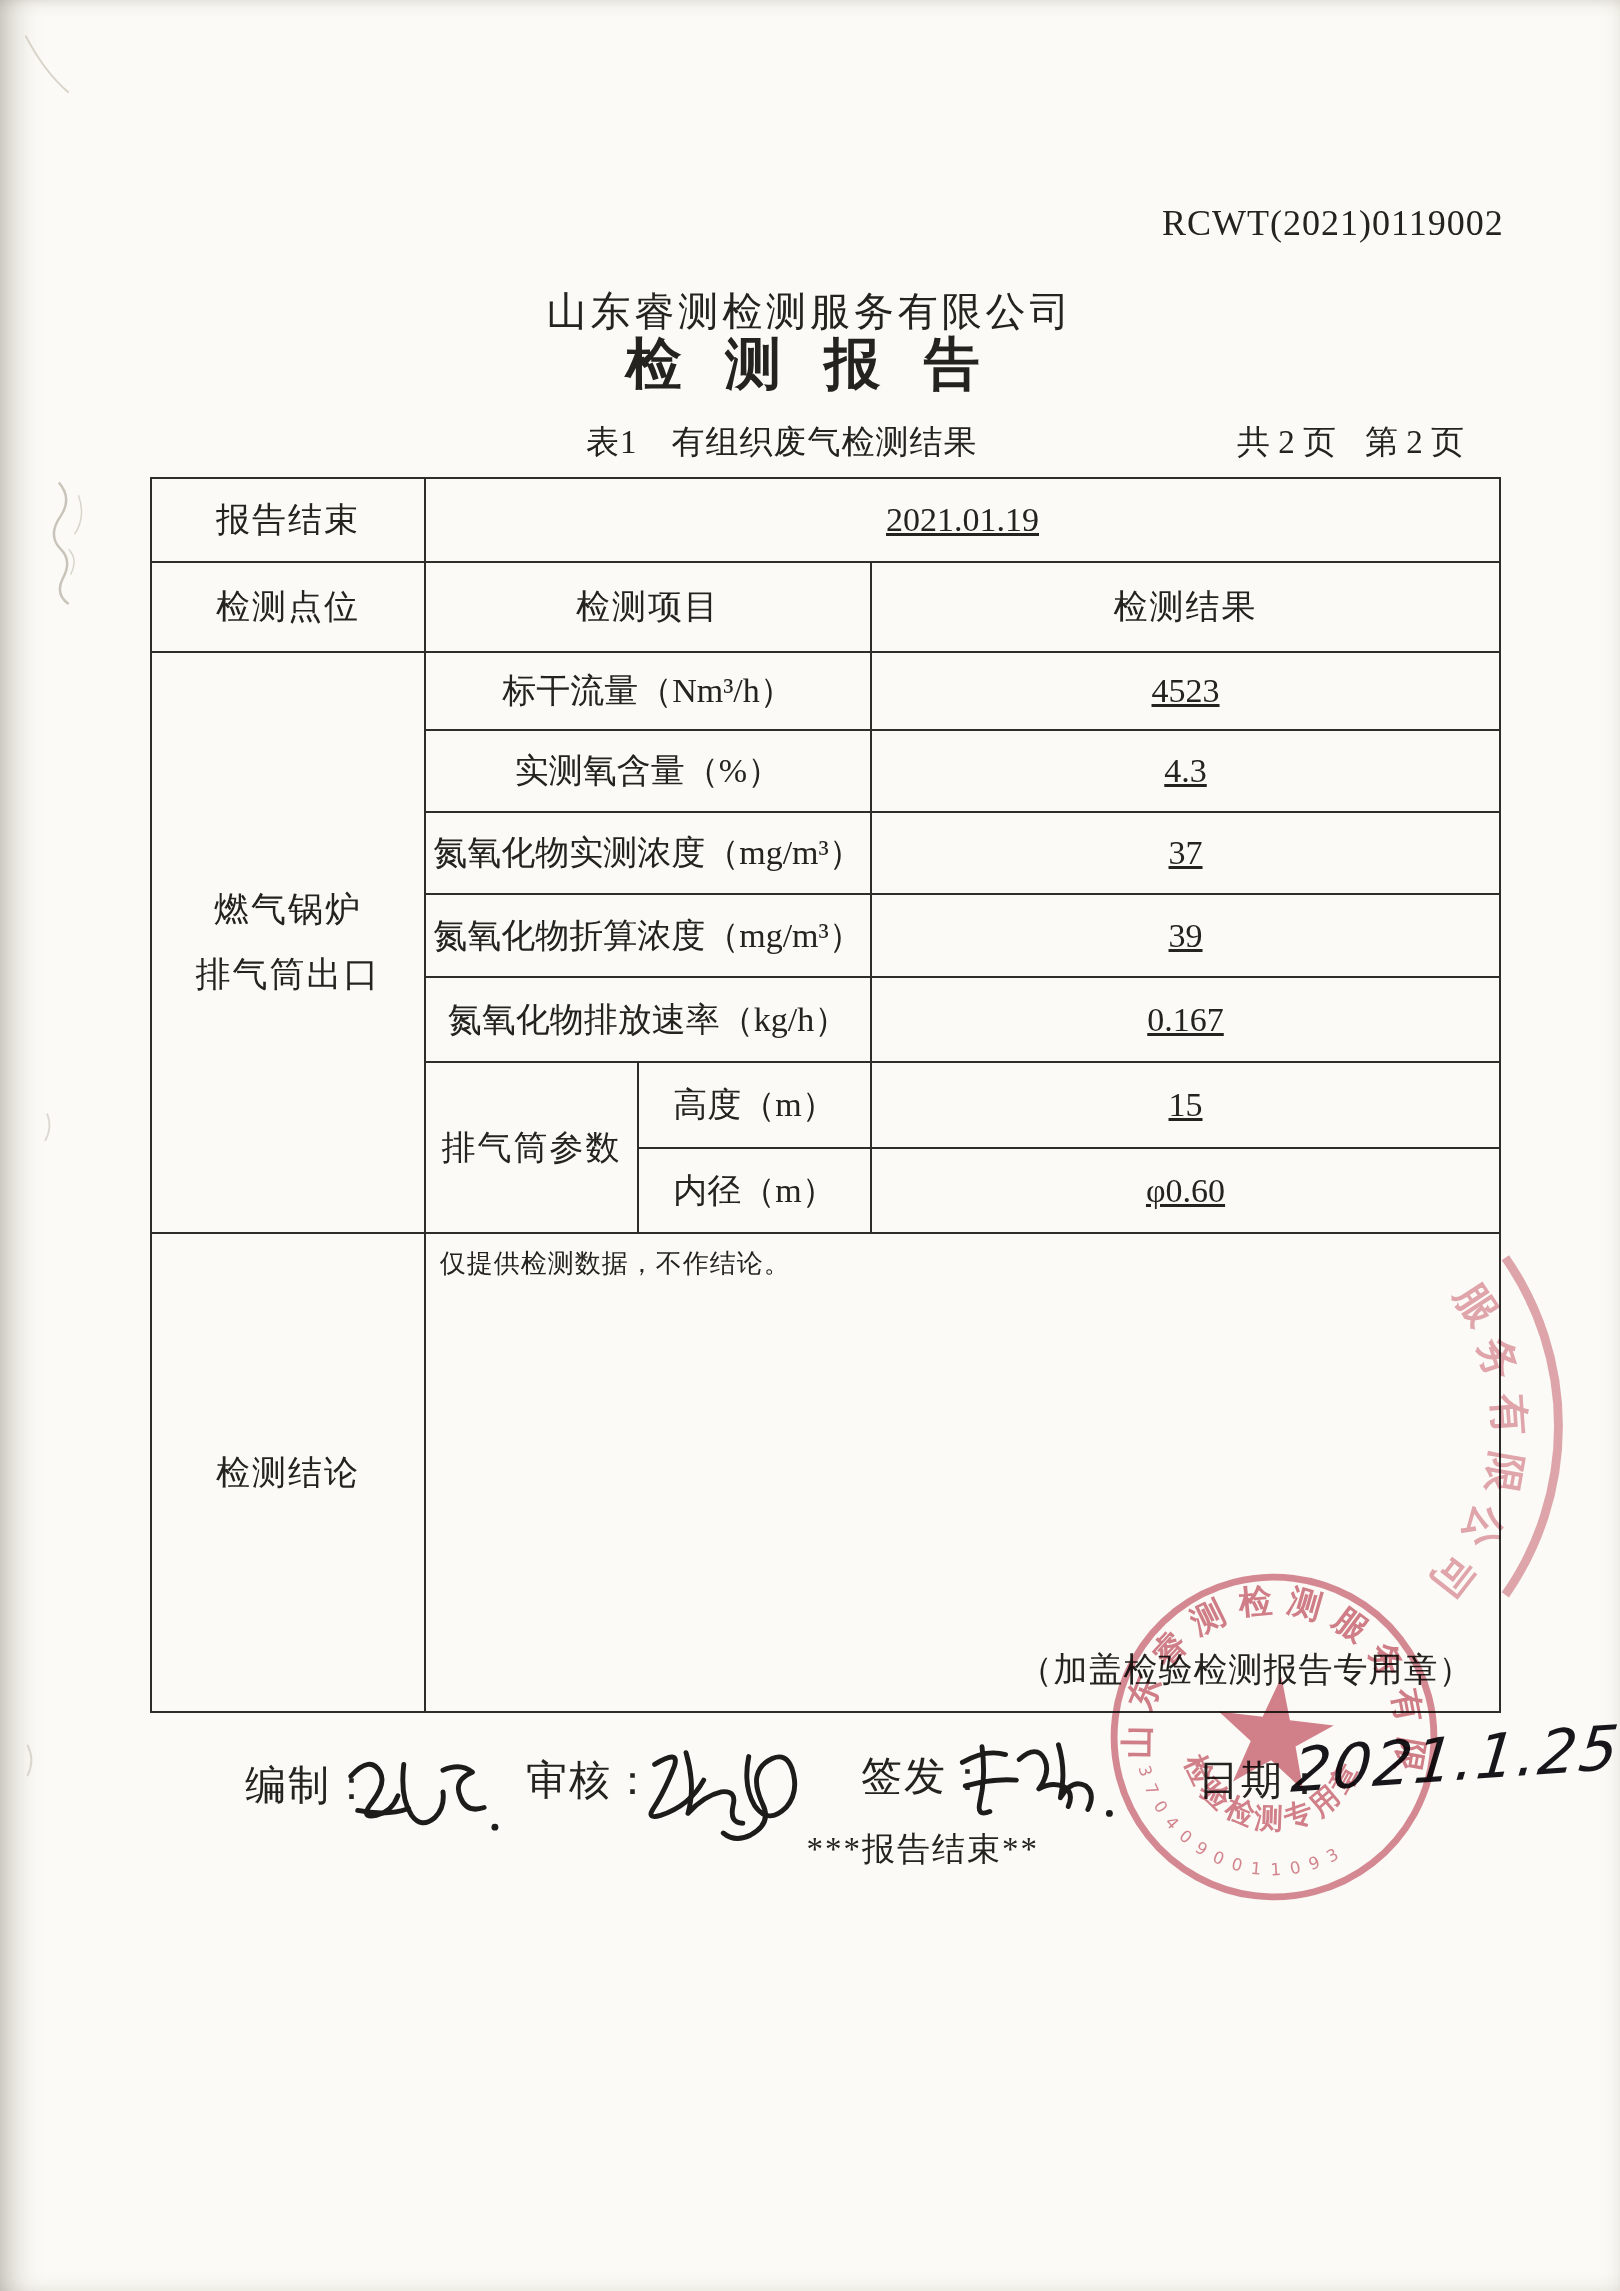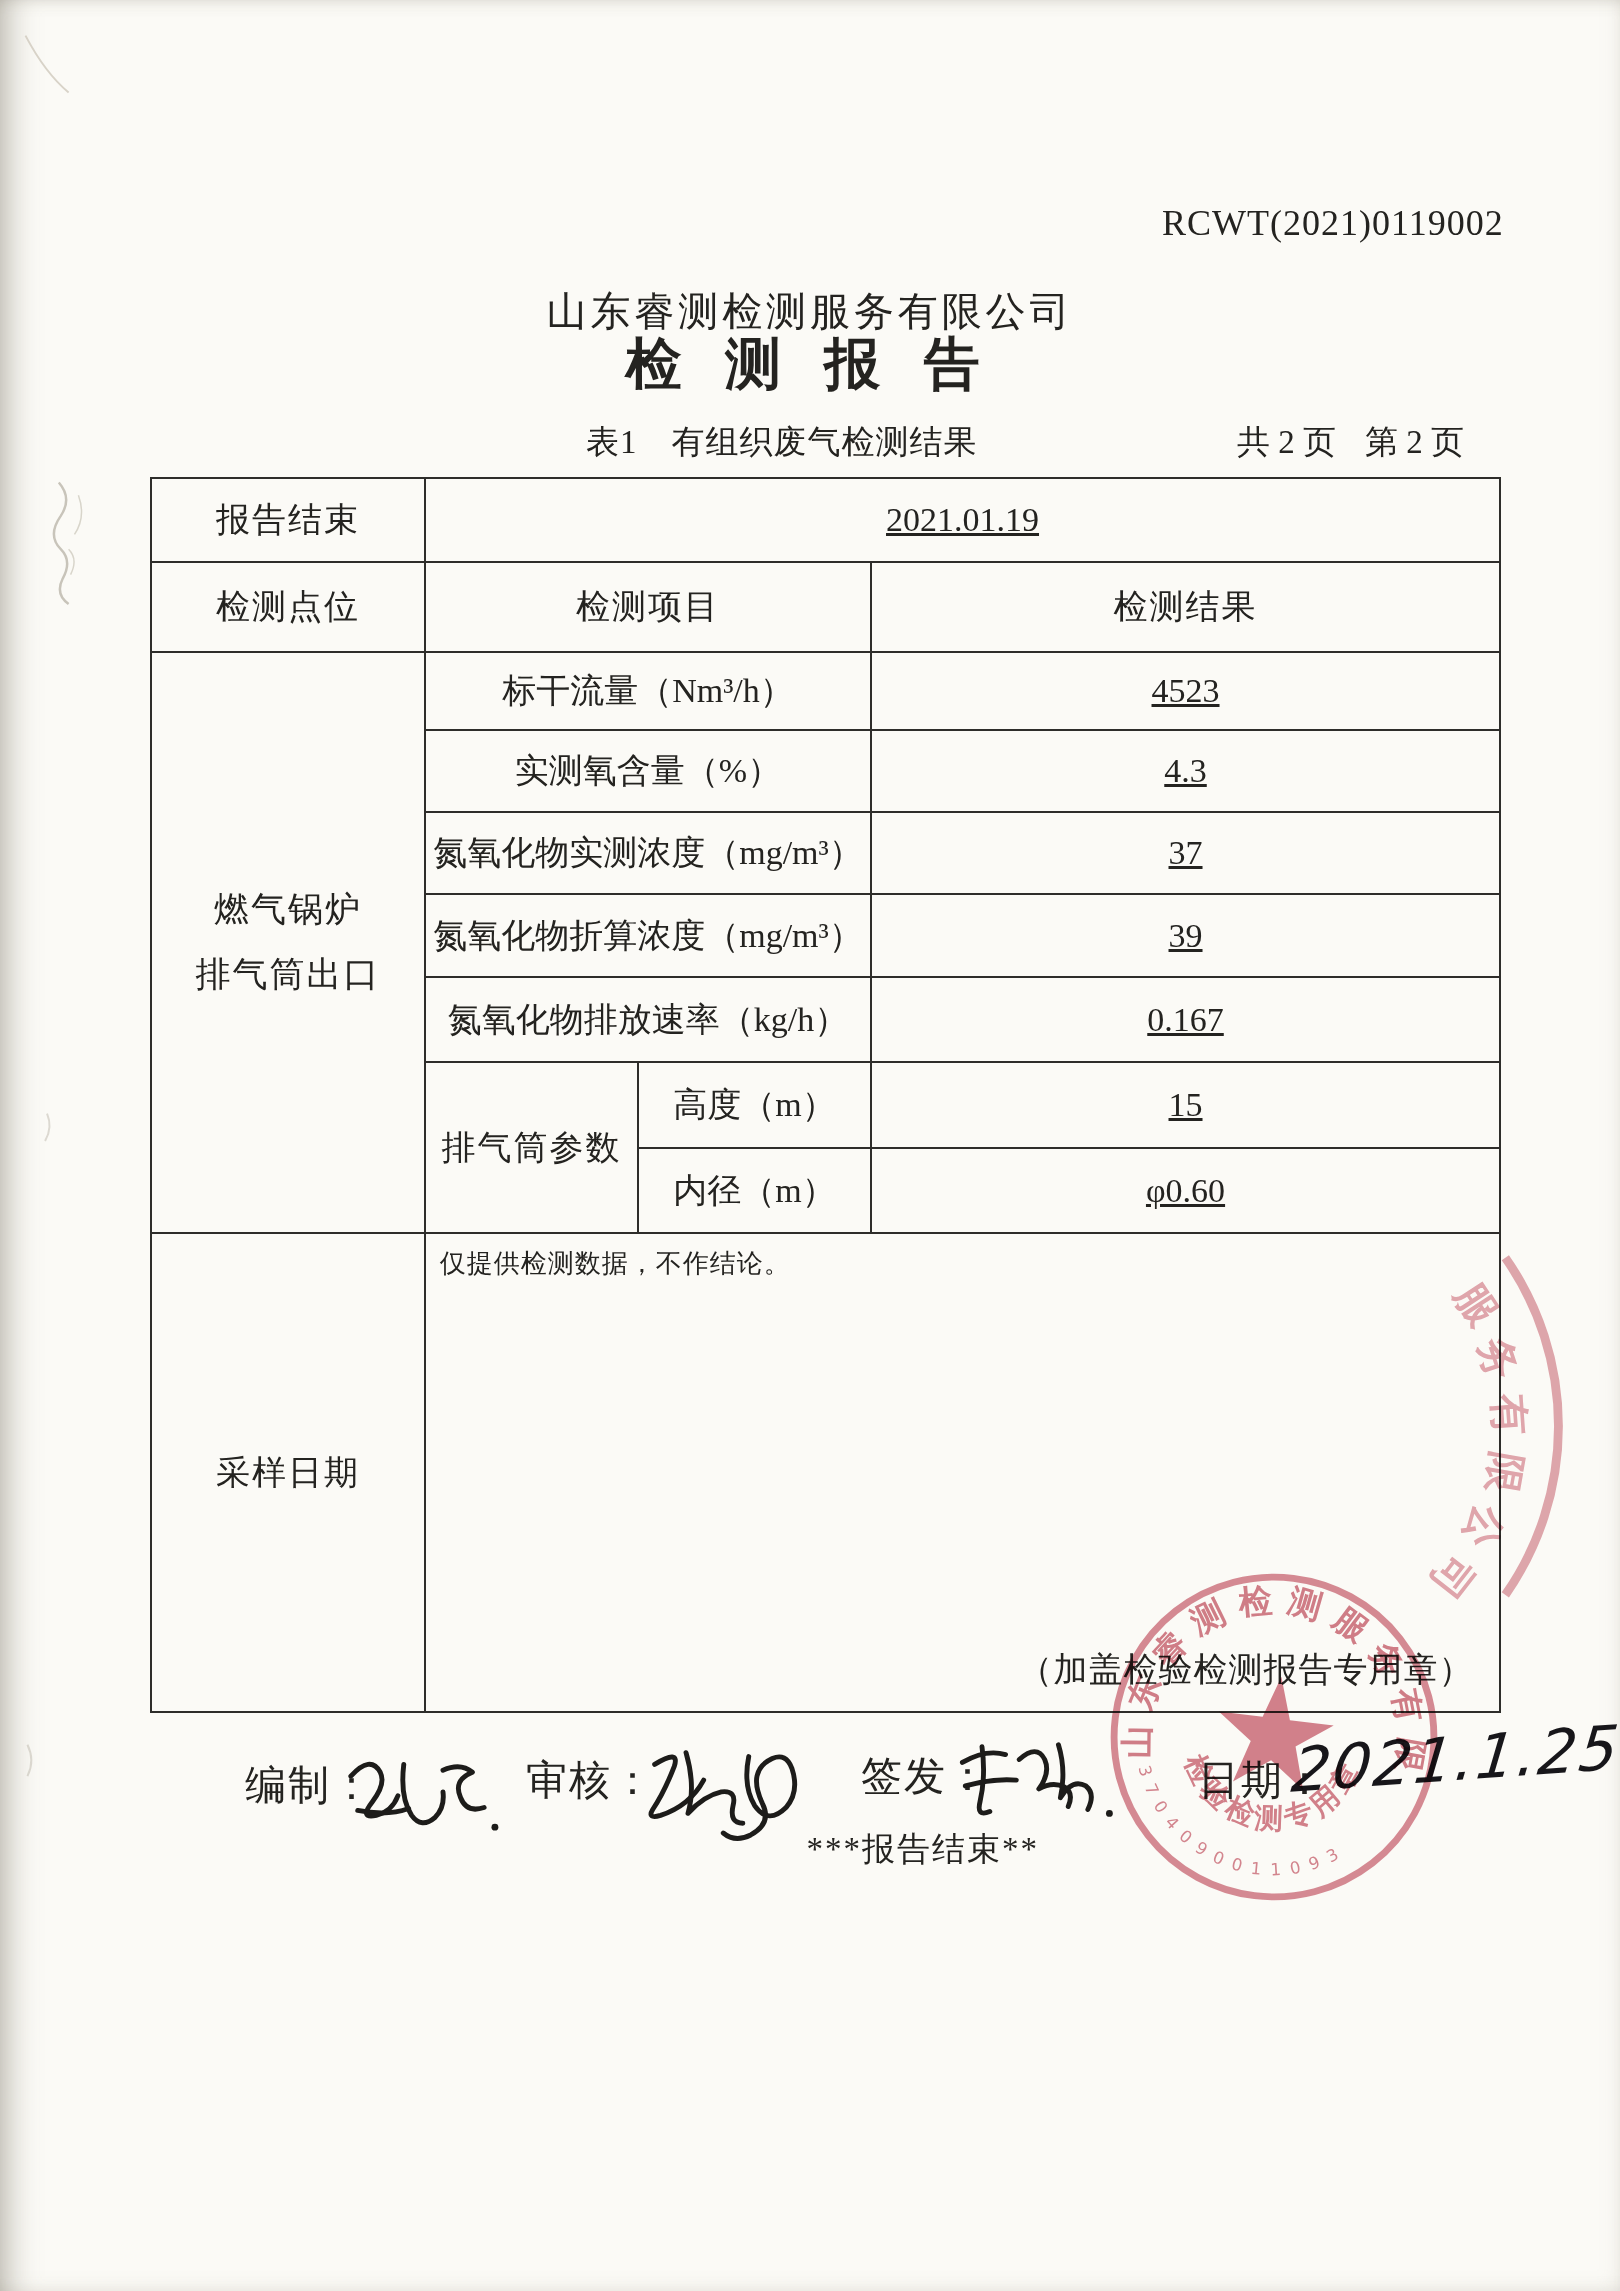--- a/index.html
+++ b/index.html
@@ -100,21 +100,21 @@
     <tr style="height:86px">
       <td rowspan="2" class="lbl">排气筒参数</td>
       <td>高度（m）</td>
       <td class="val">15</td>
     </tr>
     <tr style="height:85px">
       <td>内径（m）</td>
       <td class="val">φ0.60</td>
     </tr>
     <tr style="height:479px">
-      <td class="lbl">采样日期</td>
+      <td class="lbl">检测结论</td>
       <td colspan="3" class="concl-cell">
         <div class="concl-top">仅提供检测数据，不作结论。</div>
         <div class="concl-note">（加盖检验检测报告专用章）</div>
       </td>
     </tr>
   </tbody>
     </table>
 
   <div class="sig-label" style="top:1758px;left:245px">编制：</div>
   <div class="sig-label" style="top:1753px;left:526px">审核：</div>

